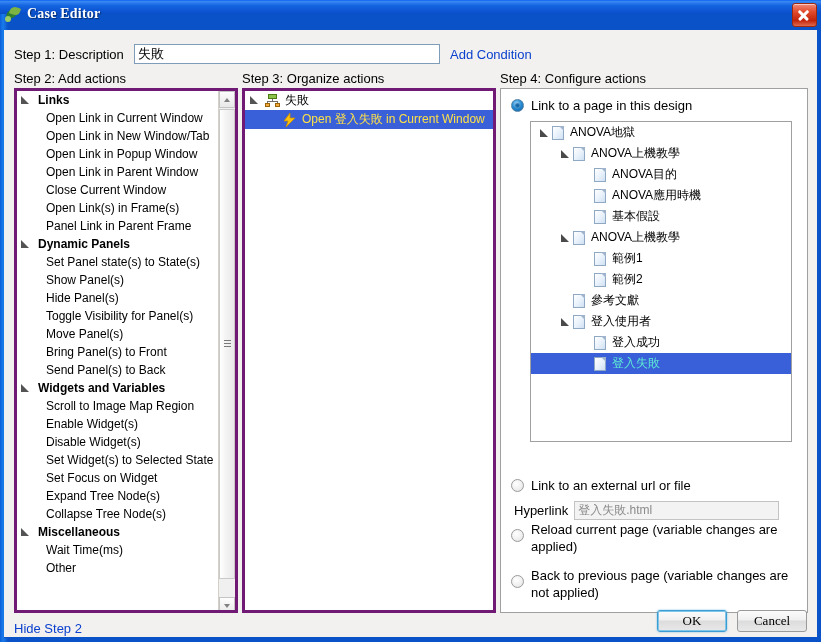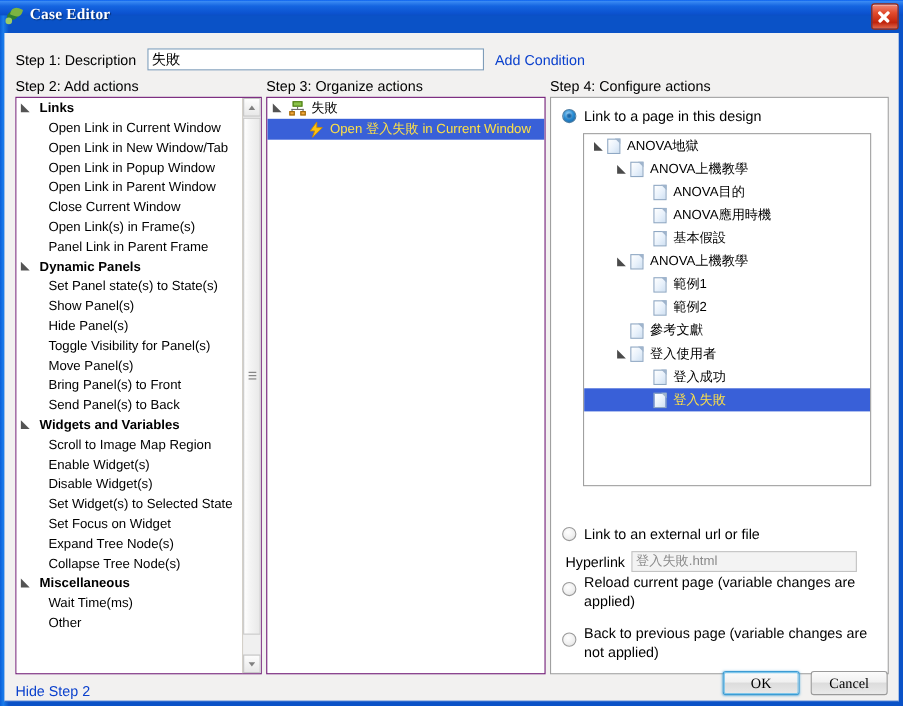--- a/index.html
+++ b/index.html
@@ -151,21 +151,21 @@
   }
   #step2-heading { left: 10px;  top: 41px; }
   #step3-heading { left: 238px; top: 41px; }
   #step4-heading { left: 496px; top: 41px; }
 
   
   .panel {
     position: absolute;
     box-sizing: border-box;
     background: #ffffff;
-    border: 1px solid #701a75;
+    border: 3px solid #701a75;
     overflow: hidden;
   }
   #panel-actions {
     left: 10px; top: 58px;
     width: 224px; height: 525px;
   }
   #panel-organize {
     left: 238px; top: 58px;
     width: 254px; height: 525px;
   }
@@ -389,21 +389,21 @@
     height: 21px;
     line-height: 21px;
     display: flex;
     align-items: center;
     white-space: nowrap;
     font-size: 12px;
     cursor: default;
   }
   .pt-row.selected {
     background: #3960d8;
-    color: #fde047;
+    color: #5eead4;
   }
   .pt-tri {
     width: 10px; height: 10px;
     margin-right: 3px;
     flex: 0 0 auto;
     position: relative;
   }
   .pt-tri.has::before {
     content: "";
     position: absolute;

